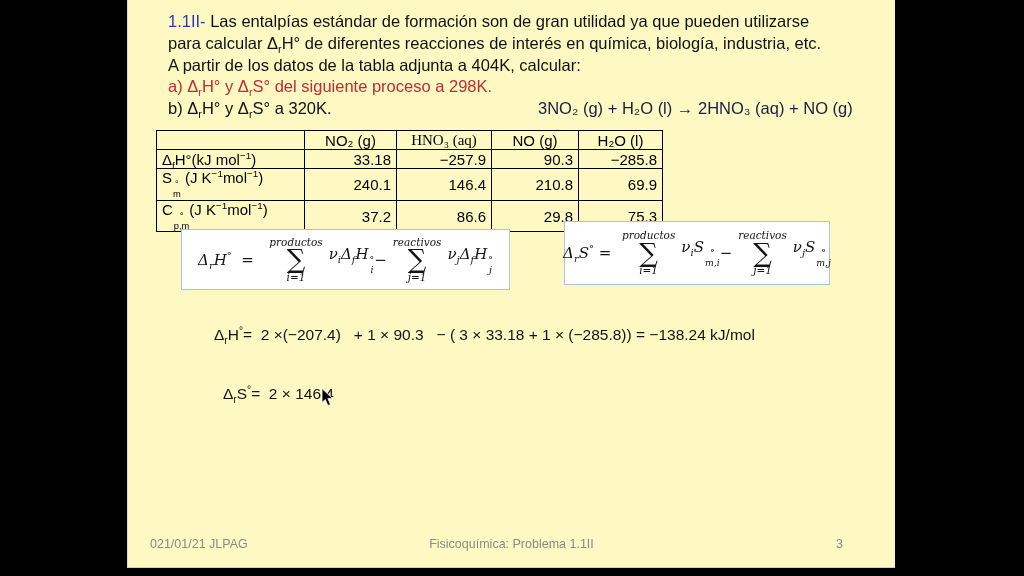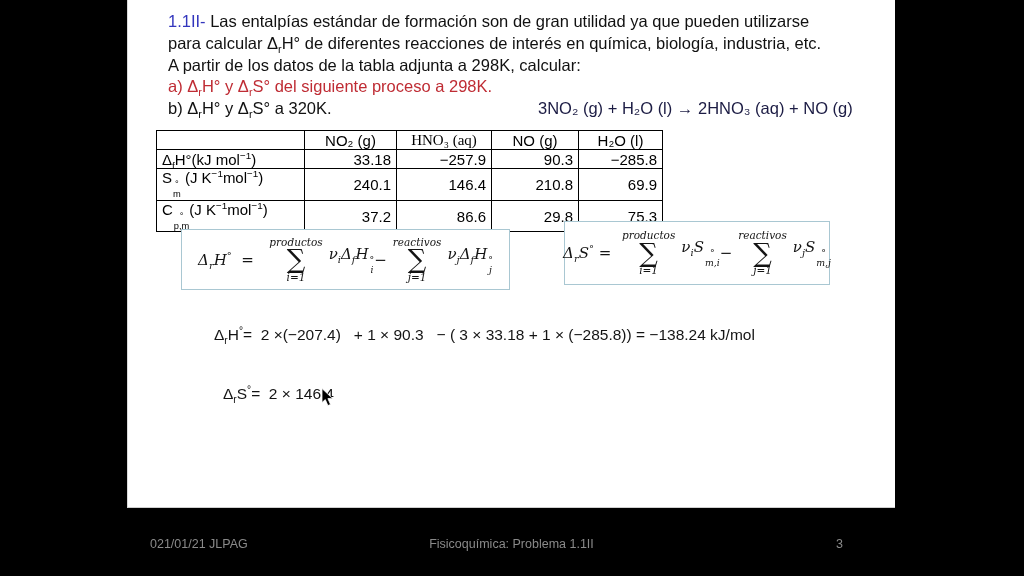--- a/index.html
+++ b/index.html
@@ -1,22 +1,22 @@
 <!DOCTYPE html>
 <html><head>
 <meta charset="utf-8">
 <style>
   html,body{margin:0;padding:0;}
   body{
     width:1024px;height:576px;background:#000;position:relative;overflow:hidden;
     font-family:"Liberation Sans",sans-serif;
   }
   .slide{
-    position:absolute;left:127px;top:0;width:768px;height:508px;
-    background:#ffffff;color:#111;
+    position:absolute;left:127px;top:0;width:768px;height:568px;
+    background:#fef9c3;color:#111;
     border-left:1px solid #d9d9d9;border-bottom:1px solid #cfcfcf;
     box-sizing:border-box;
   }
   sub{font-size:66%;line-height:0;}
   sup{font-size:66%;line-height:0;}
 
   .titleblock{position:absolute;left:40px;top:11px;width:718px;font-size:16.5px;line-height:21.8px;}
   .blue{color:#3336bd;}
   .red{color:#bf2c34;}
   .line-b{position:relative;}
@@ -60,21 +60,21 @@
   .cursor{position:absolute;left:193px;top:388px;width:13px;height:19px;}
 </style>
 </head>
 <body>
 
 <div class="slide">
 
   <div class="titleblock">
     <div><span class="blue">1.1II-</span><span> Las entalpías estándar de formación son de gran utilidad ya que pueden utilizarse</span></div>
     <div><span>para calcular Δ</span><sub>r</sub><span>H° de diferentes reacciones de interés en química, biología, industria, etc.</span></div>
-    <div><span>A partir de los datos de la tabla adjunta a 298K, calcular:</span></div>
+    <div><span>A partir de los datos de la tabla adjunta a 404K, calcular:</span></div>
     <div class="red"><span>a) Δ</span><sub>r</sub><span>H° y Δ</span><sub>r</sub><span>S° del siguiente proceso a 298K.</span></div>
     <div class="line-b">
       <span><span>b) Δ</span><sub>r</sub><span>H° y Δ</span><sub>r</sub><span>S° a 320K.</span></span>
       <span class="equation">3NO₂ (g) + H₂O (l) → 2HNO₃ (aq) + NO (g)</span>
     </div>
   </div>
 
   <table class="ptable">
     <thead>
       <tr>

